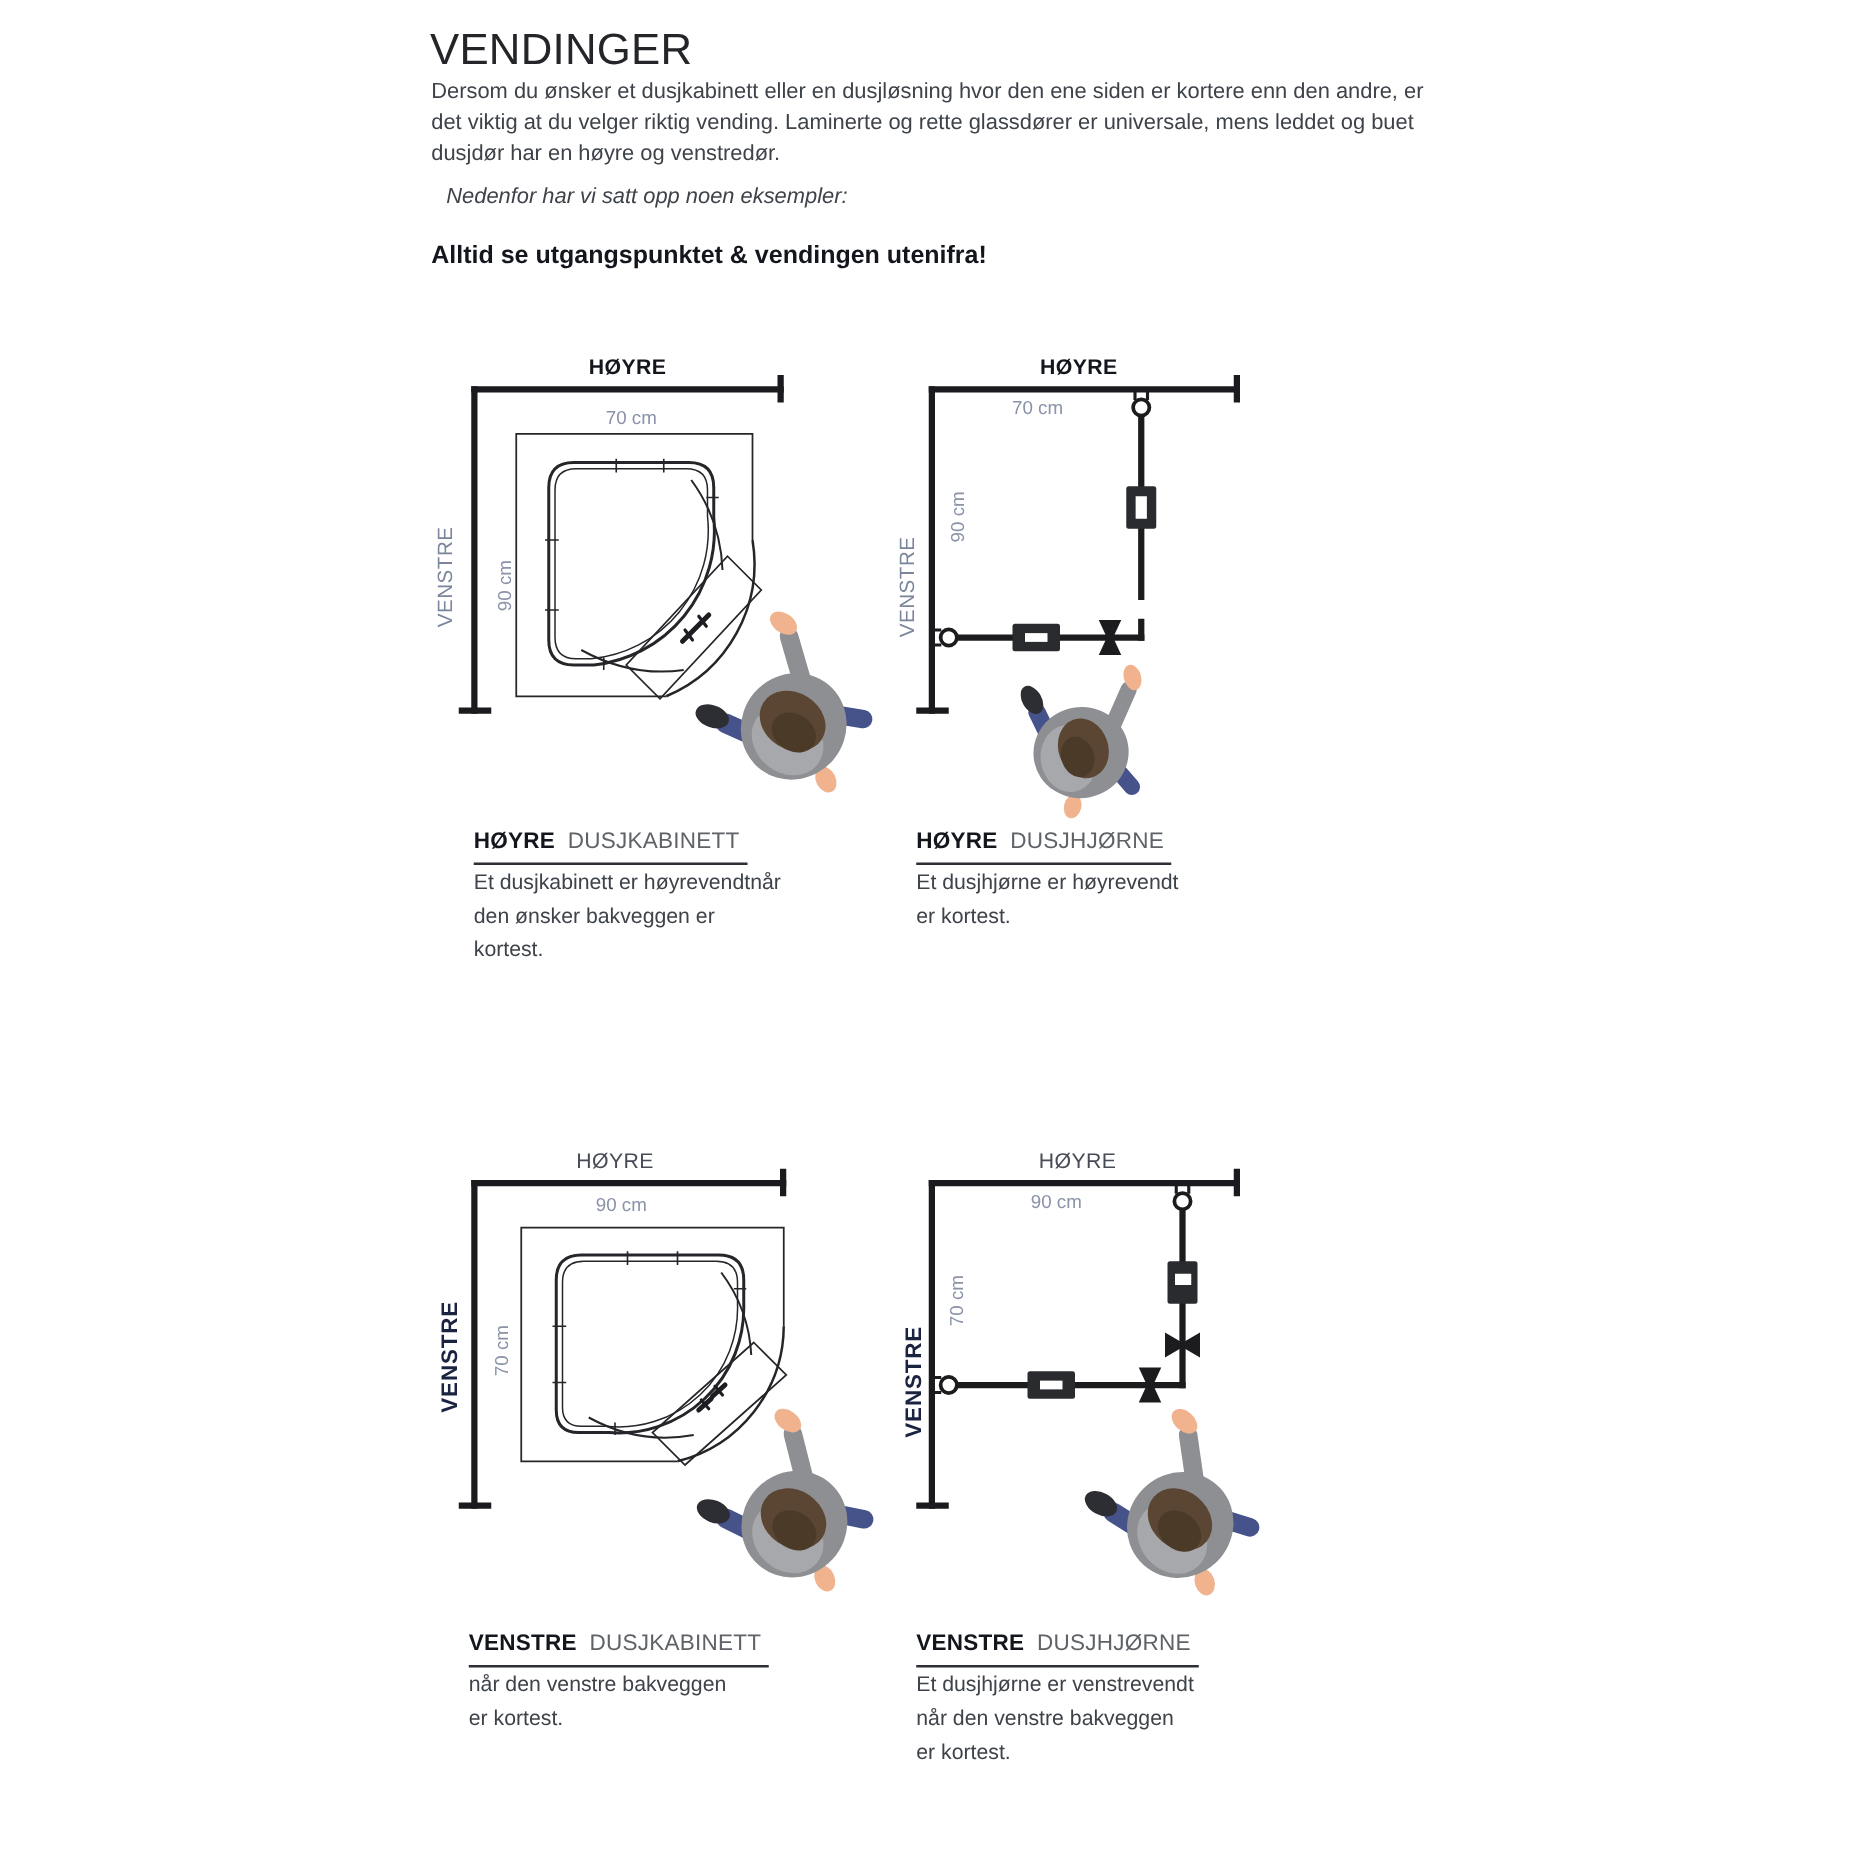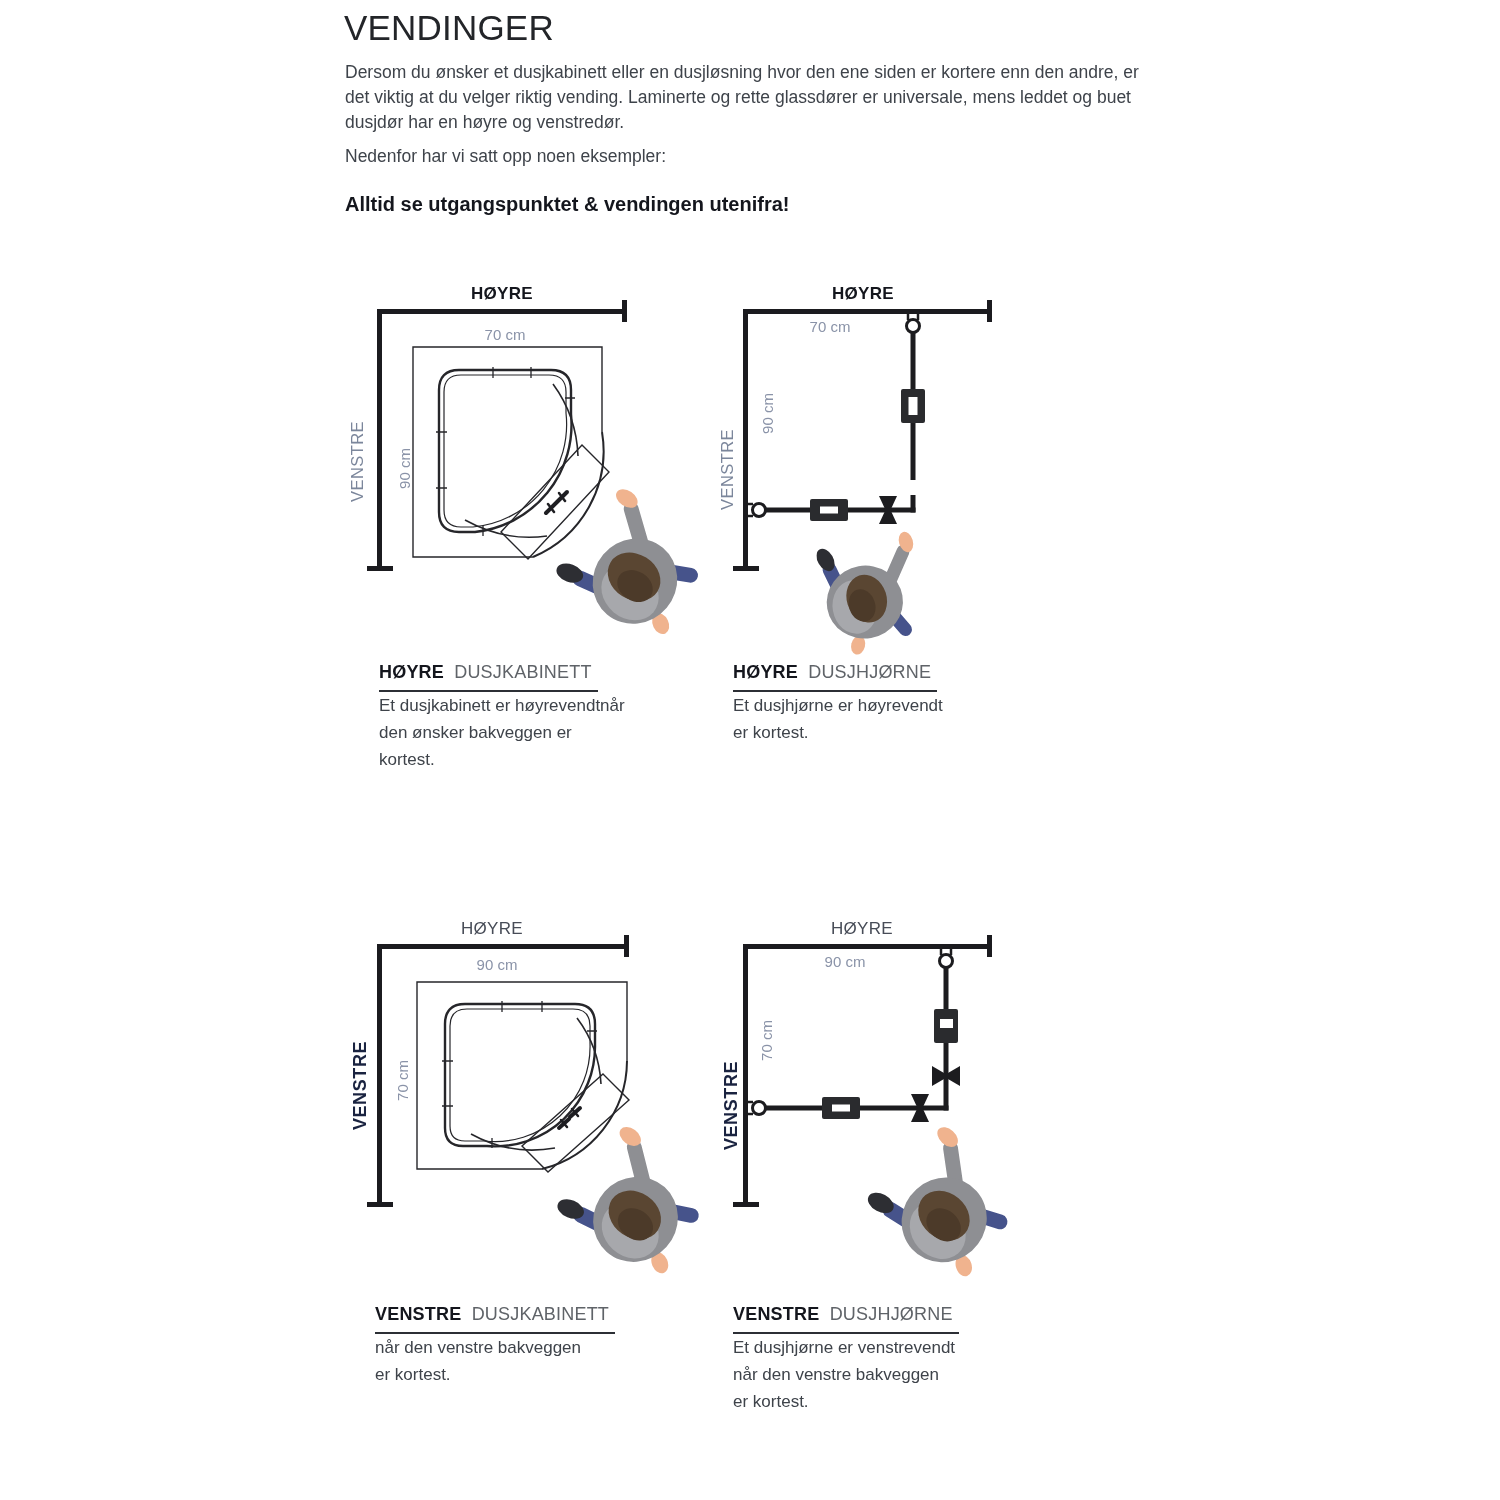--- a/index.html
+++ b/index.html
@@ -1,23 +1,23 @@
 <!DOCTYPE html>
 <html style="--ink: #232529; --body-text: #3e434a; --emphasis-dark: #14161d; --emphasis-navy: #1a2340; --muted-label: #7b869b; --plain-label: #474c57; --dimension: #8a93a8; --line: #1b1b1f; --caption-rest: #5f6368; --underline: #2c2f35;"><head>
 <meta charset="utf-8">
 <style>
   html,body{margin:0;padding:0;background:#fff;}
   .page{position:relative;width:1500px;height:1500px;background:#ffffff;overflow:hidden;
         font-family:"Liberation Sans",sans-serif;}
 
-  .page-title{position:absolute;left:344px;top:8px;margin:0;font-size:35px;font-weight:500;
+  .page-title{position:absolute;left:344px;top:20px;margin:0;font-size:35px;font-weight:500;
               letter-spacing:0.2px;color:var(--ink);}
   .intro-line{position:absolute;left:345px;width:860px;font-size:17.5px;line-height:25.5px;
               color:var(--body-text);}
-  .examples{position:absolute;left:345px;top:146px;margin:0;font-size:17.5px;color:var(--body-text);}
+  .examples{position:absolute;left:357px;top:146px;margin:0;font-size:17.5px;color:var(--body-text);font-style:italic;}
   .note{position:absolute;left:345px;top:193px;margin:0;font-size:20px;font-weight:700;color:var(--emphasis-dark);}
 
   .wall{position:absolute;background:var(--line);}
   .tick{position:absolute;background:var(--line);}
   .tick.v{width:5px;height:22px;}
   .tick.h{width:26px;height:5px;}
 
   .dlabel{position:absolute;text-align:center;font-size:17px;white-space:nowrap;}
   .emph{font-weight:700;color:var(--emphasis-dark);letter-spacing:0.3px;}
   .emph-navy{font-weight:700;font-size:18px;color:var(--emphasis-navy);letter-spacing:0.6px;}

